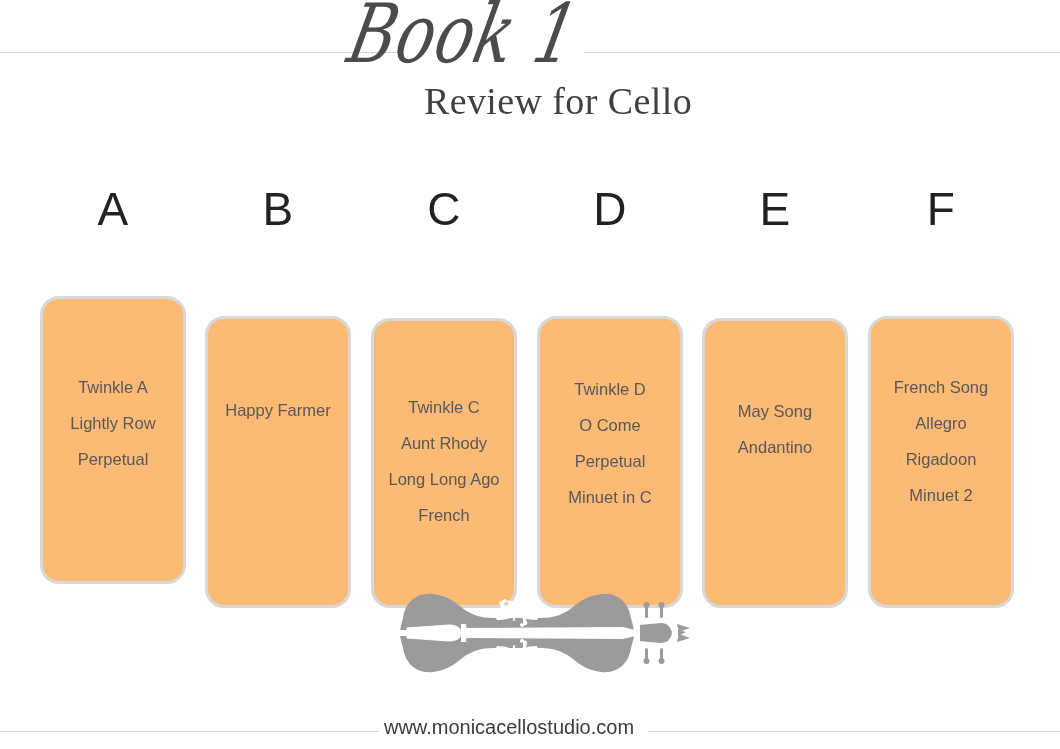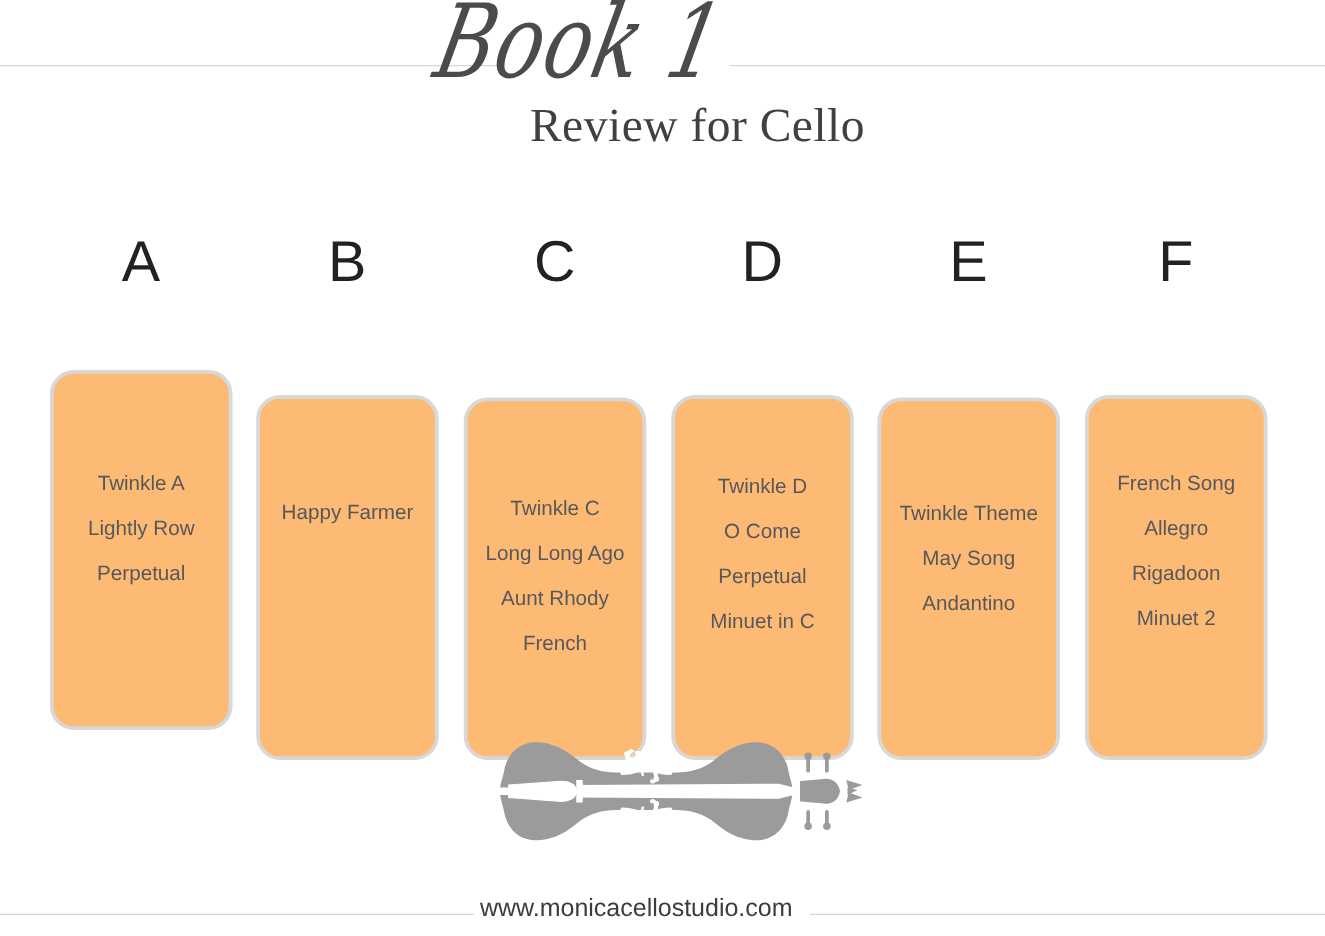--- a/index.html
+++ b/index.html
@@ -232,22 +232,22 @@
         <div class="card-item">Happy Farmer</div>
       </div>
     </div>
   </div>
 
   <div class="column col-c">
     <div class="col-letter">C</div>
     <div class="card">
       <div class="card-list">
         <div class="card-item">Twinkle C</div>
+        <div class="card-item">Aunt Rhody</div>
         <div class="card-item">Long Long Ago</div>
-        <div class="card-item">Aunt Rhody</div>
         <div class="card-item">French</div>
       </div>
     </div>
   </div>
 
   <div class="column col-d">
     <div class="col-letter">D</div>
     <div class="card">
       <div class="card-list">
         <div class="card-item">Twinkle D</div>
@@ -255,21 +255,20 @@
         <div class="card-item">Perpetual</div>
         <div class="card-item">Minuet in C</div>
       </div>
     </div>
   </div>
 
   <div class="column col-e">
     <div class="col-letter">E</div>
     <div class="card">
       <div class="card-list">
-        <div class="card-item">Twinkle Theme</div>
         <div class="card-item">May Song</div>
         <div class="card-item">Andantino</div>
       </div>
     </div>
   </div>
 
   <div class="column col-f">
     <div class="col-letter">F</div>
     <div class="card">
       <div class="card-list">

